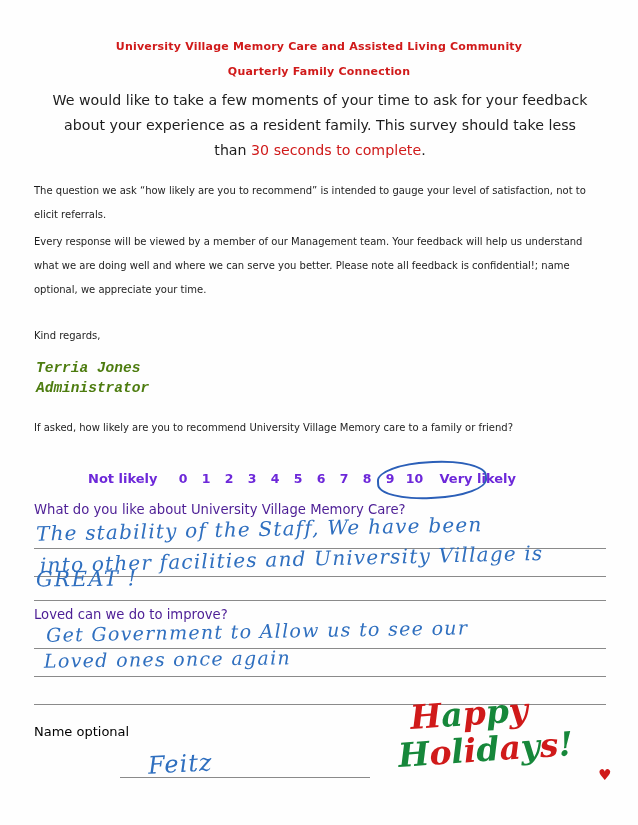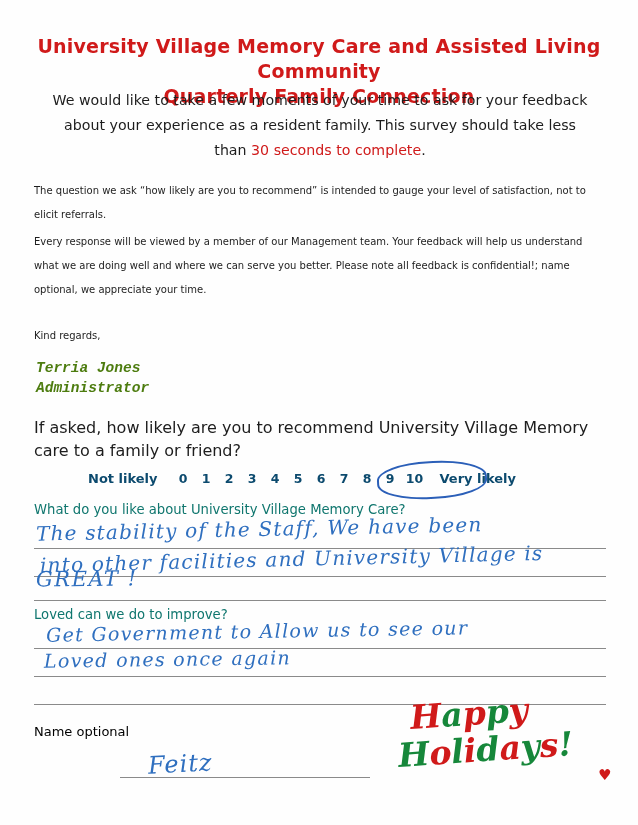--- a/index.html
+++ b/index.html
@@ -26,21 +26,21 @@
     position: absolute;
     top: 34px;
     left: 0;
     width: 638px;
     text-align: center;
   }
   .title-line {
     color: #d01a1a;
     font-family: "DejaVu Sans", sans-serif;
     font-weight: bold;
-    font-size: 19px;
+    font-size: 11px;
     letter-spacing: 0.2px;
     line-height: 25px;
   }
 
   .intro {
     position: absolute;
     top: 88px;
     left: 46px;
     width: 548px;
     text-align: center;
@@ -76,33 +76,33 @@
     font-size: 14.5px;
     line-height: 20px;
     color: #4d7c0f;
   }
 
   .question-lead {
     position: absolute;
     left: 34px;
     top: 416px;
     width: 572px;
-    font-size: 16px;
+    font-size: 10px;
     line-height: 23px;
     color: #1d1d1d;
   }
 
   
   .scale-row {
     position: absolute;
     left: 88px;
     top: 471px;
     display: flex;
     align-items: center;
-    color: #0c4a6e;
+    color: #6d28d9;
     font-weight: bold;
     font-size: 13px;
   }
   .scale-label-left { margin-right: 14px; }
   .scale-num {
     width: 23px;
     text-align: center;
     font-weight: bold;
     font-size: 12.5px;
   }
@@ -123,21 +123,21 @@
     border-radius: 53px/17px;
     transform: rotate(-3deg);
     pointer-events: none;
   }
 
   
   .subq {
     position: absolute;
     left: 34px;
     font-size: 13.2px;
-    color: #0f766e;
+    color: #4c1d95;
   }
   .subq1 { top: 502px; }
   .subq2 { top: 607px; }
 
   .rule {
     position: absolute;
     left: 34px;
     width: 572px;
     height: 0;
     border-bottom: 1.3px solid #8a8a8a;

